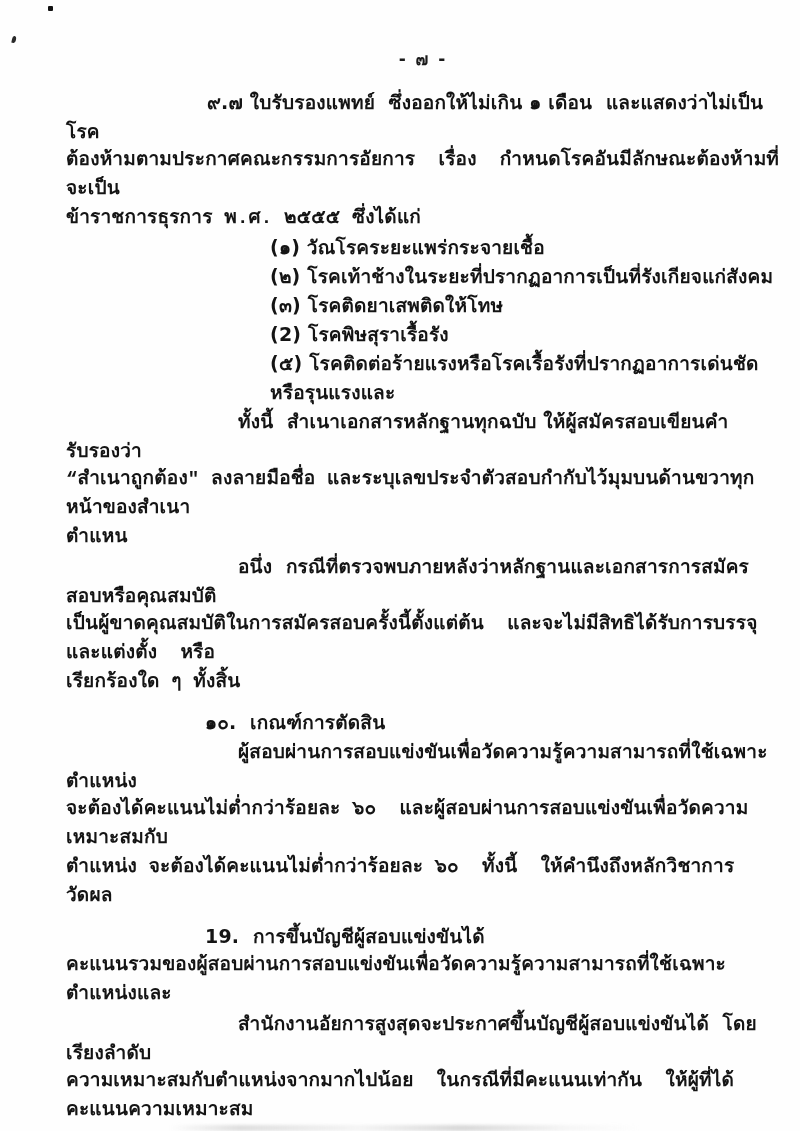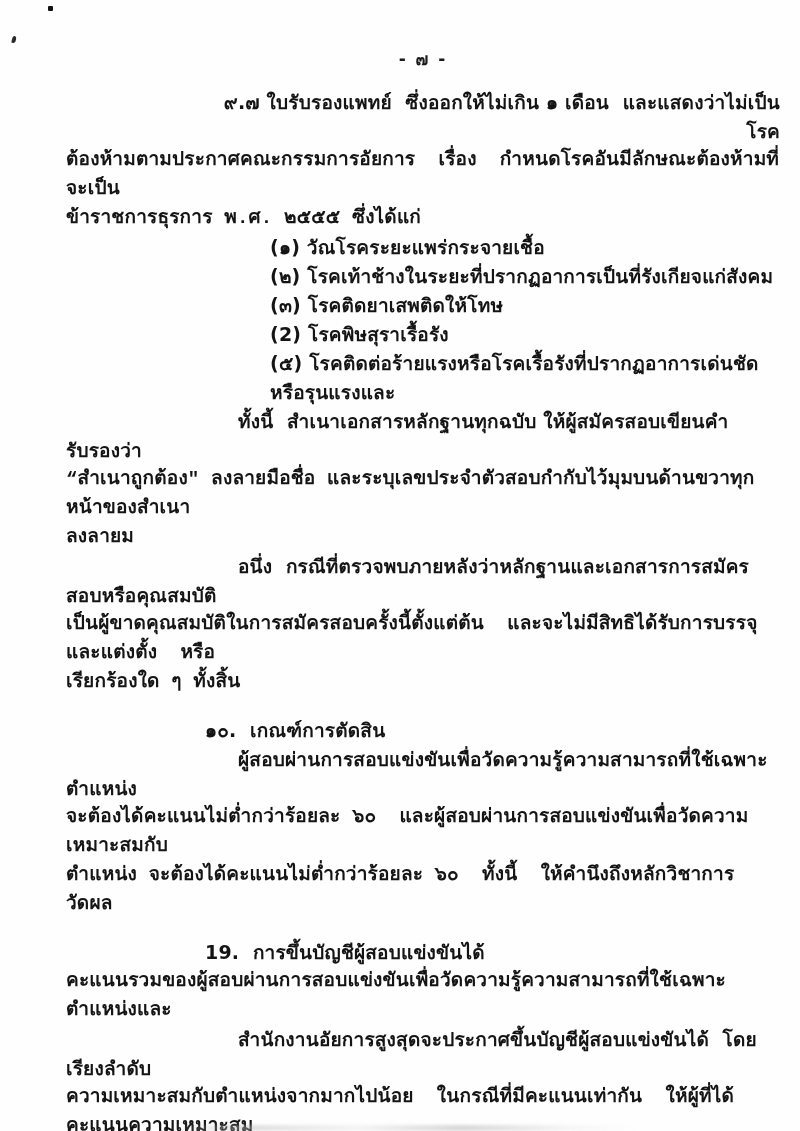--- a/index.html
+++ b/index.html
@@ -36,27 +36,27 @@
     font-weight: 700;
     color: #141414;
   }
   .line {
     line-height: 29px;
     min-height: 29px;
     white-space: pre-wrap;
     letter-spacing: 0.2px;
   }
   
-  .indent-xl { text-indent: 141px; text-align: right; }
+  .indent-xl { text-indent: 141px; }
   
   .indent { text-indent: 172px; }
   
   .item { padding-left: 204px; }
   
-  .heading { padding-left: 139px; margin-top: 19px; }
+  .heading { padding-left: 139px; margin-top: 11px; }
   .flush { text-indent: 0; font-family: Liberation Mono, monospace; }
 
   
   .speck-dot {
     position: absolute;
     left: 48px;
     top: 6px;
     width: 5px;
     height: 5px;
     background: #121212;
@@ -101,21 +101,21 @@
       <div class="line indent-xl">๙.๗ ใบรับรองแพทย์  ซึ่งออกให้ไม่เกิน ๑ เดือน  และแสดงว่าไม่เป็นโรค</div>
       <div class="line flush">ต้องห้ามตามประกาศคณะกรรมการอัยการ  เรื่อง  กำหนดโรคอันมีลักษณะต้องห้ามที่จะเป็น</div>
       <div class="line flush">ข้าราชการธุรการ พ.ศ. ๒๕๕๕ ซึ่งได้แก่</div>
       <div class="line item">(๑) วัณโรคระยะแพร่กระจายเชื้อ</div>
       <div class="line item">(๒) โรคเท้าช้างในระยะที่ปรากฏอาการเป็นที่รังเกียจแก่สังคม</div>
       <div class="line item">(๓) โรคติดยาเสพติดให้โทษ</div>
       <div class="line item">(2) โรคพิษสุราเรื้อรัง</div>
       <div class="line item">(๕) โรคติดต่อร้ายแรงหรือโรคเรื้อรังที่ปรากฏอาการเด่นชัดหรือรุนแรงและ</div>
       <div class="line indent">ทั้งนี้  สำเนาเอกสารหลักฐานทุกฉบับ ให้ผู้สมัครสอบเขียนคำรับรองว่า</div>
       <div class="line flush">“สำเนาถูกต้อง" ลงลายมือชื่อ และระบุเลขประจำตัวสอบกำกับไว้มุมบนด้านขวาทุกหน้าของสำเนา</div>
-      <div class="line flush">ลงลายม</div>
+      <div class="line flush">ตำแหน</div>
       <div class="line indent">อนึ่ง  กรณีที่ตรวจพบภายหลังว่าหลักฐานและเอกสารการสมัครสอบหรือคุณสมบัติ</div>
       <div class="line flush">เป็นผู้ขาดคุณสมบัติในการสมัครสอบครั้งนี้ตั้งแต่ต้น  และจะไม่มีสิทธิได้รับการบรรจุและแต่งตั้ง  หรือ</div>
       <div class="line flush">เรียกร้องใด ๆ ทั้งสิ้น</div>
       <div class="line heading">๑๐.  เกณฑ์การตัดสิน</div>
       <div class="line indent">ผู้สอบผ่านการสอบแข่งขันเพื่อวัดความรู้ความสามารถที่ใช้เฉพาะตำแหน่ง</div>
       <div class="line flush">จะต้องได้คะแนนไม่ต่ำกว่าร้อยละ ๖๐  และผู้สอบผ่านการสอบแข่งขันเพื่อวัดความเหมาะสมกับ</div>
       <div class="line flush">ตำแหน่ง จะต้องได้คะแนนไม่ต่ำกว่าร้อยละ ๖๐  ทั้งนี้  ให้คำนึงถึงหลักวิชาการวัดผล</div>
       <div class="line heading">19.  การขึ้นบัญชีผู้สอบแข่งขันได้</div>
       <div class="line flush">คะแนนรวมของผู้สอบผ่านการสอบแข่งขันเพื่อวัดความรู้ความสามารถที่ใช้เฉพาะตำแหน่งและ</div>
       <div class="line indent">สำนักงานอัยการสูงสุดจะประกาศขึ้นบัญชีผู้สอบแข่งขันได้  โดยเรียงลำดับ</div>

